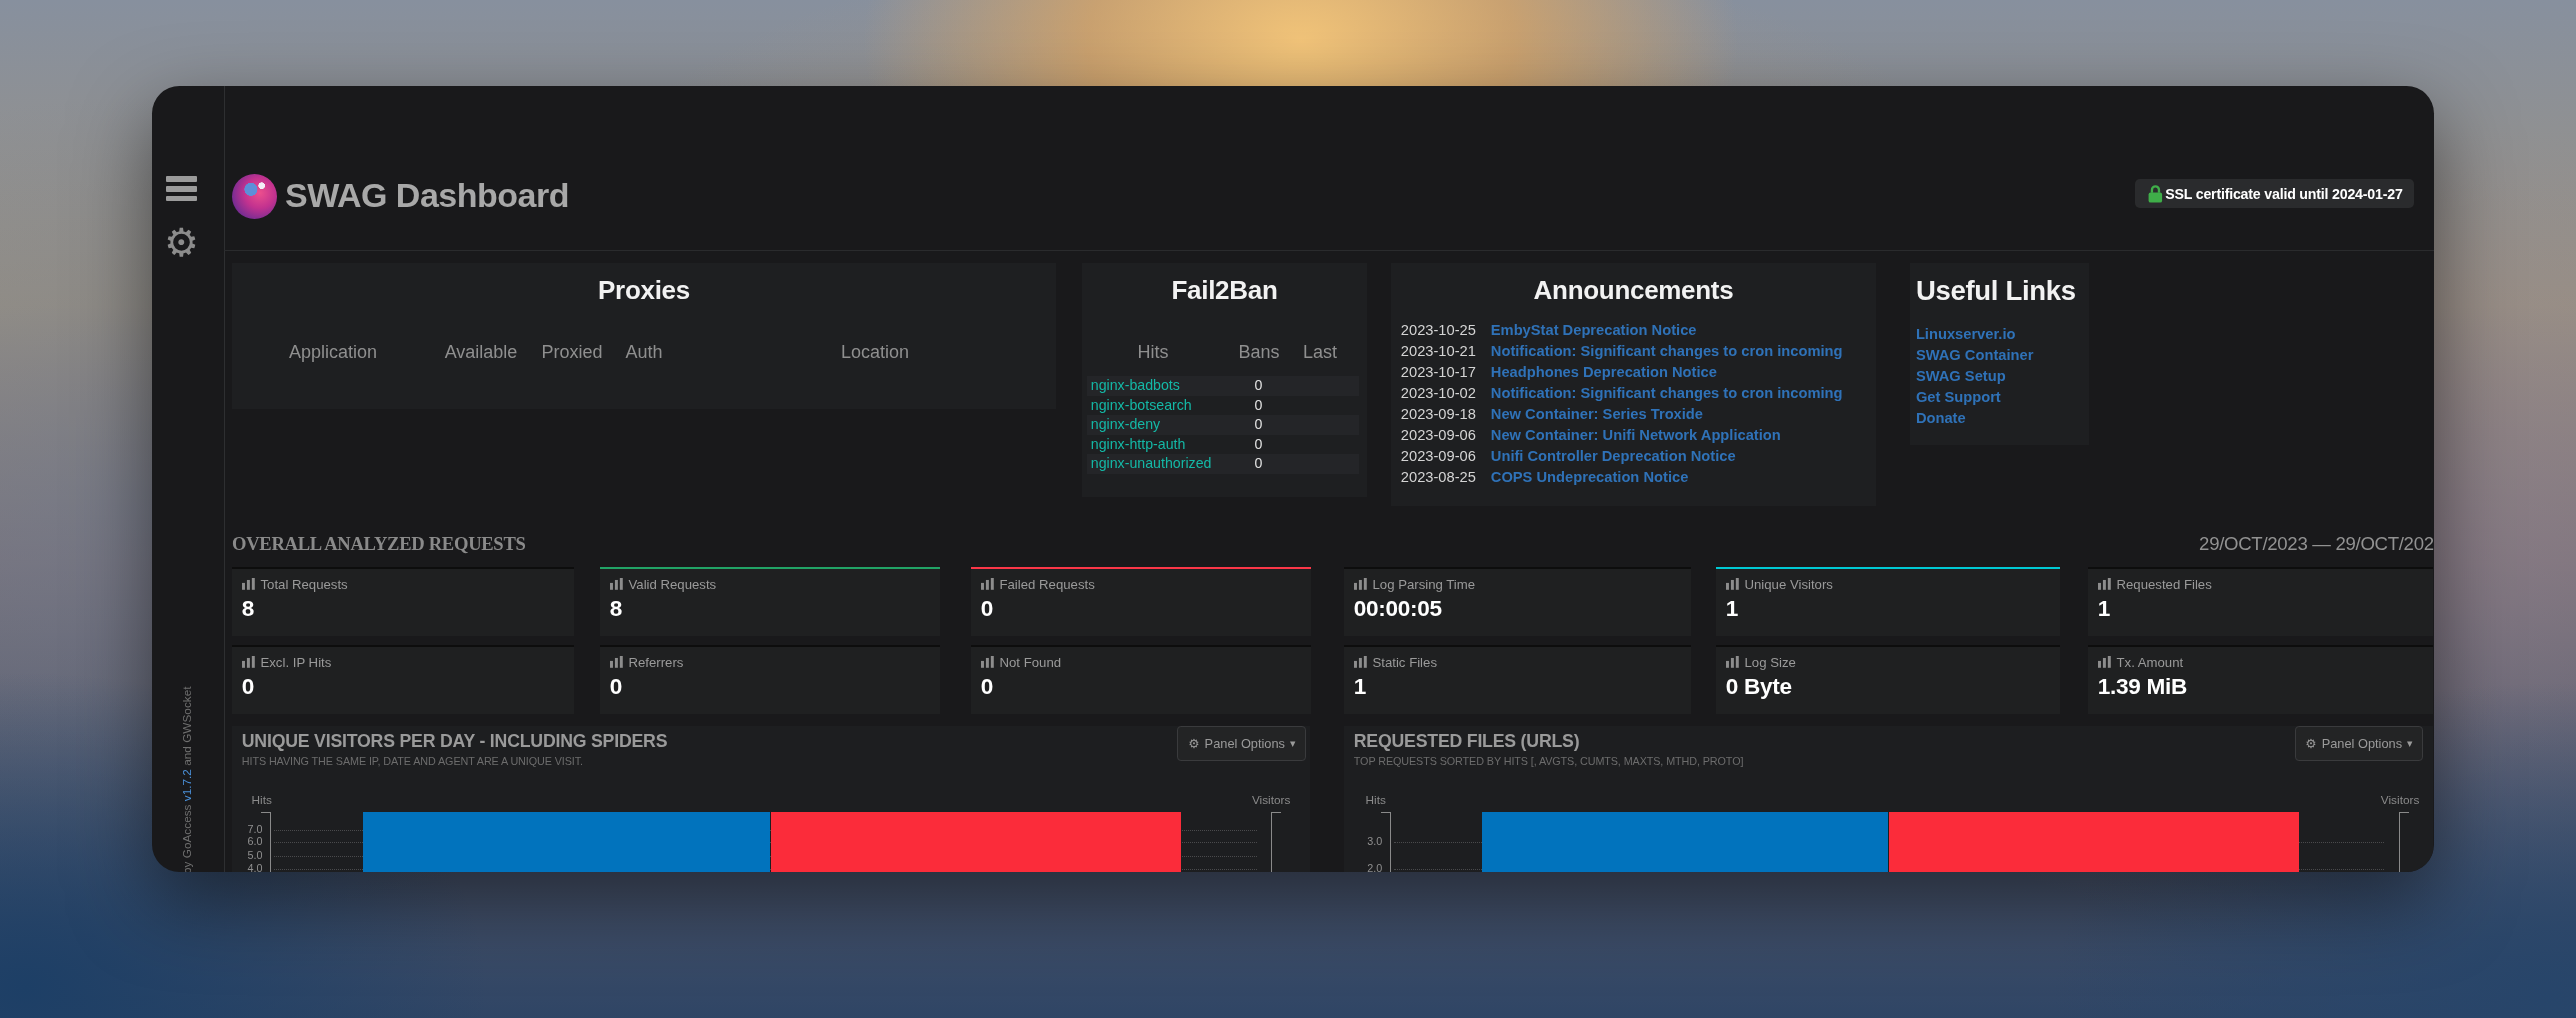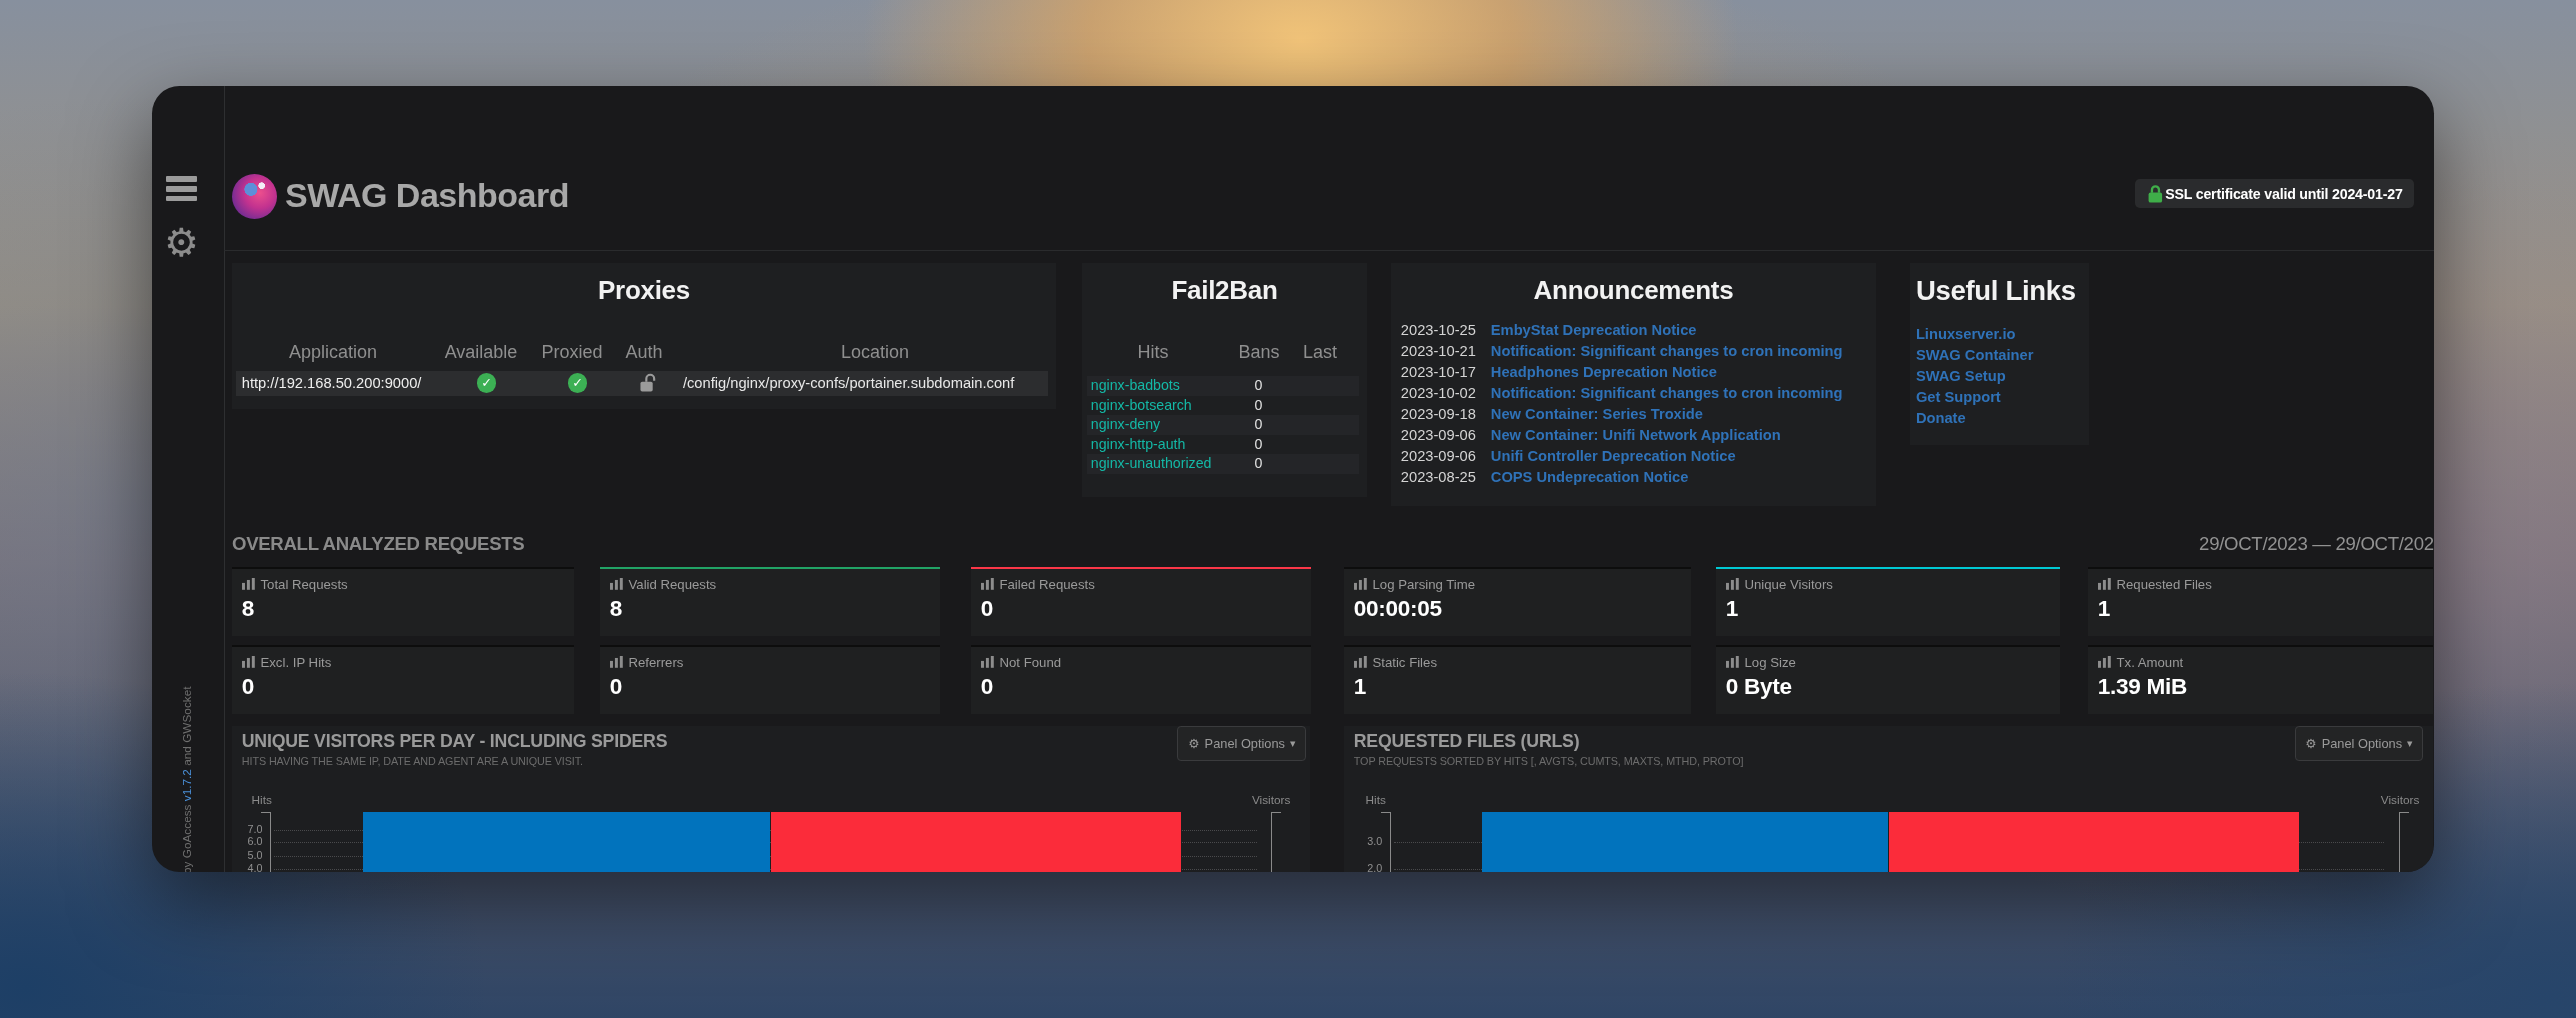--- a/index.html
+++ b/index.html
@@ -51,21 +51,21 @@
   .f2b-row.stripe{background:#242528;}
   .f2b-row .jail{position:absolute;left:3.9px;font-size:14.2px;color:#14b8a6;}
   .f2b-row .bans{position:absolute;left:150px;width:43px;text-align:center;font-size:14.2px;color:#e2e2e2;}
   .f2b-row .last{position:absolute;right:3.9px;font-size:14.2px;color:#e2e2e2;}
   
   .ann-row{display:flex;height:21px;line-height:21px;align-items:center;}
   .ann-date{width:90px;font-size:14.7px;color:#d4d4d4;flex:none;}
   .ann-link{font-size:14.7px;font-weight:bold;color:#2f72b8;text-decoration:none;white-space:nowrap;}
   .use-link{display:block;line-height:21px;font-size:14.7px;font-weight:bold;color:#2f72b8;text-decoration:none;}
   
-  #overall-title{position:absolute;left:80px;top:447px;font-size:18.6px;font-weight:bold;color:#8a8a8a;letter-spacing:-0.3px;}
+  #overall-title{position:absolute;left:80px;top:447px;font-size:18.6px;font-weight:bold;color:#8a8a8a;letter-spacing:-0.3px;font-family:Liberation Serif, serif;}
   #date-range{position:absolute;right:-9.8px;top:447px;font-size:18.6px;color:#929292;letter-spacing:-0.3px;white-space:nowrap;}
   .metric-card{position:absolute;height:69px;background:#1f2021;border-top:2.9px solid #0d0d0d;box-sizing:border-box;}
   .metric-label{position:absolute;left:9.8px;top:7.9px;display:flex;align-items:center;gap:5.9px;font-size:13.2px;color:#9a9a9a;white-space:nowrap;}
   .metric-label svg{fill:#8d8d8d;flex:none;}
   .metric-value{position:absolute;left:9.8px;top:26.5px;font-size:22.6px;font-weight:bold;color:#fff;letter-spacing:-0.3px;}
   
   .chart-panel{position:absolute;top:640px;height:147px;background:#1d1e20;}
   .cp-title{position:absolute;left:9.8px;top:4.9px;font-size:17.7px;font-weight:bold;color:#9a9a9a;letter-spacing:-0.2px;white-space:nowrap;}
   .cp-sub{position:absolute;left:9.8px;top:28.5px;font-size:10.8px;color:#6c6c6c;letter-spacing:-0.1px;white-space:nowrap;}
   .panel-options{position:absolute;top:0;height:33px;display:inline-flex;align-items:center;gap:4.9px;padding:0 9.8px;
@@ -110,30 +110,20 @@
     </div>
     <div id="header-sep"></div>
 
     <div class="panel" style="left:80px;top:177px;width:824px;height:146px;">
       <div class="panel-title">Proxies</div>
       <span class="col-hdr" style="left:101px;">Application</span>
       <span class="col-hdr" style="left:249px;">Available</span>
       <span class="col-hdr" style="left:340px;">Proxied</span>
       <span class="col-hdr" style="left:412px;">Auth</span>
       <span class="col-hdr" style="left:607px;margin-left:36px;">Location</span>
-      <div id="proxy-row">
-        <span class="app">http://192.168.50.200:9000/</span>
-        <span class="check" style="left:241px;"></span>
-        <span class="check" style="left:332px;"></span>
-        <svg style="position:absolute;left:402px;top:2px;" width="19.6" height="20.6" viewBox="0 0 20 21">
-          <path d="M8.5 9 V5.8 a4 4 0 0 1 8 0 V8" stroke="#9b9b9b" stroke-width="2.2" fill="none"></path>
-          <rect x="2.5" y="9" width="12.5" height="10" rx="1.8" fill="#9b9b9b"></rect>
-        </svg>
-        <span class="loc">/config/nginx/proxy-confs/portainer.subdomain.conf</span>
-      </div>
     </div>
 
     <div class="panel" style="left:930px;top:177px;width:285px;height:234px;">
       <div class="panel-title">Fail2Ban</div>
       <span class="col-hdr" style="left:71px;">Hits</span>
       <span class="col-hdr" style="left:177px;">Bans</span>
       <span class="col-hdr" style="left:238px;">Last</span>
       <div style="position:absolute;left:0;right:0;top:113px;">
           <div class="f2b-row stripe">
             <div class="jail">nginx-badbots</div>

